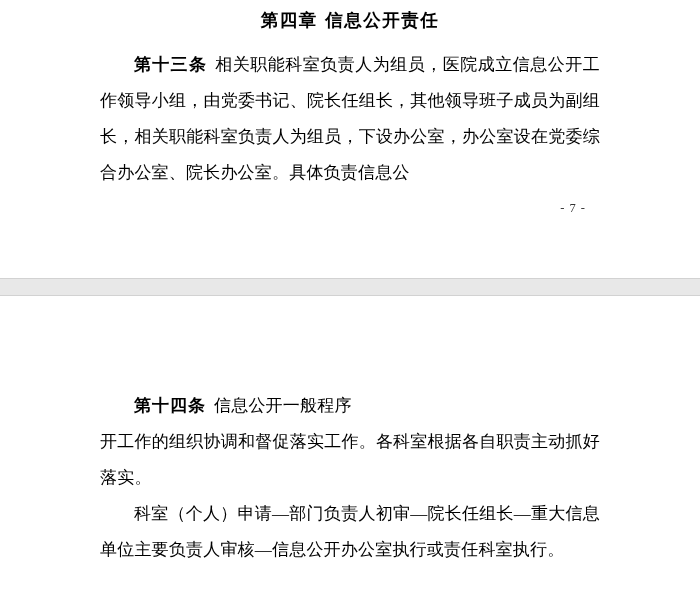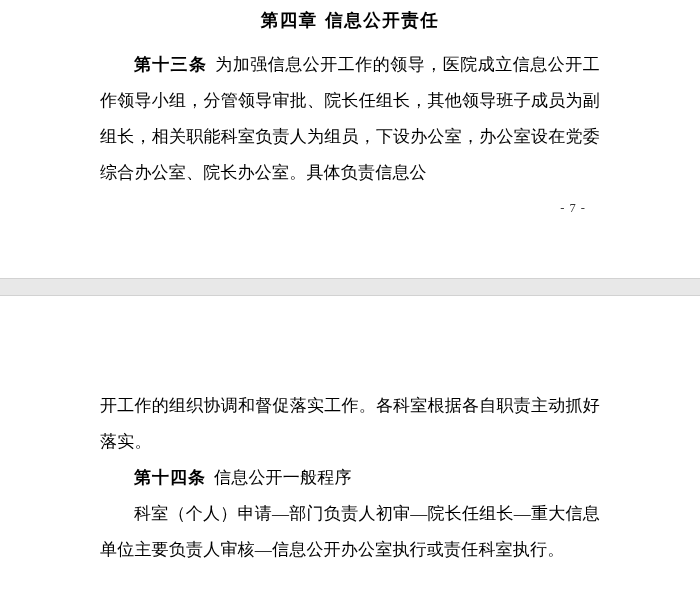--- a/index.html
+++ b/index.html
@@ -81,35 +81,35 @@
 </style>
 </head>
 <body>
 
 <div class="doc-viewer">
 
   <div class="page page-one">
     <h1 class="chapter-title">第四章 信息公开责任</h1>
 
     <p class="para para-indent">
-      <span class="article-label article-label-sp">第十三条</span><span>为加强信息公开工作的领导，医院成立信息公开工作领导小组，分管领导审批、院长任组长，其他领导班子成员为副组长，相关职能科室负责人为组员，下设办公室，办公室设在党委综合办公室、院长办公室。具体负责信息公</span>
+      <span class="article-label article-label-sp">第十三条</span><span>相关职能科室负责人为组员，医院成立信息公开工作领导小组，由党委书记、院长任组长，其他领导班子成员为副组长，相关职能科室负责人为组员，下设办公室，办公室设在党委综合办公室、院长办公室。具体负责信息公</span>
     </p>
 
     <div class="page-number">- 7 -</div>
   </div>
 
   <div class="page-gap"></div>
 
   <div class="page page-two">
+    <p class="para para-indent">
+      <span class="article-label article-label-sp">第十四条</span><span>信息公开一般程序</span>
+    </p>
+
     <p class="para">
       <span>开工作的组织协调和督促落实工作。各科室根据各自职责主动抓好落实。</span>
-    </p>
-
-    <p class="para para-indent">
-      <span class="article-label article-label-sp">第十四条</span><span>信息公开一般程序</span>
     </p>
 
     <p class="para para-indent">
       <span>科室（个人）申请—部门负责人初审—院长任组长—重大信息单位主要负责人审核—信息公开办公室执行或责任科室执行。</span>
     </p>
   </div>
 
 </div>
 
 </body></html>

